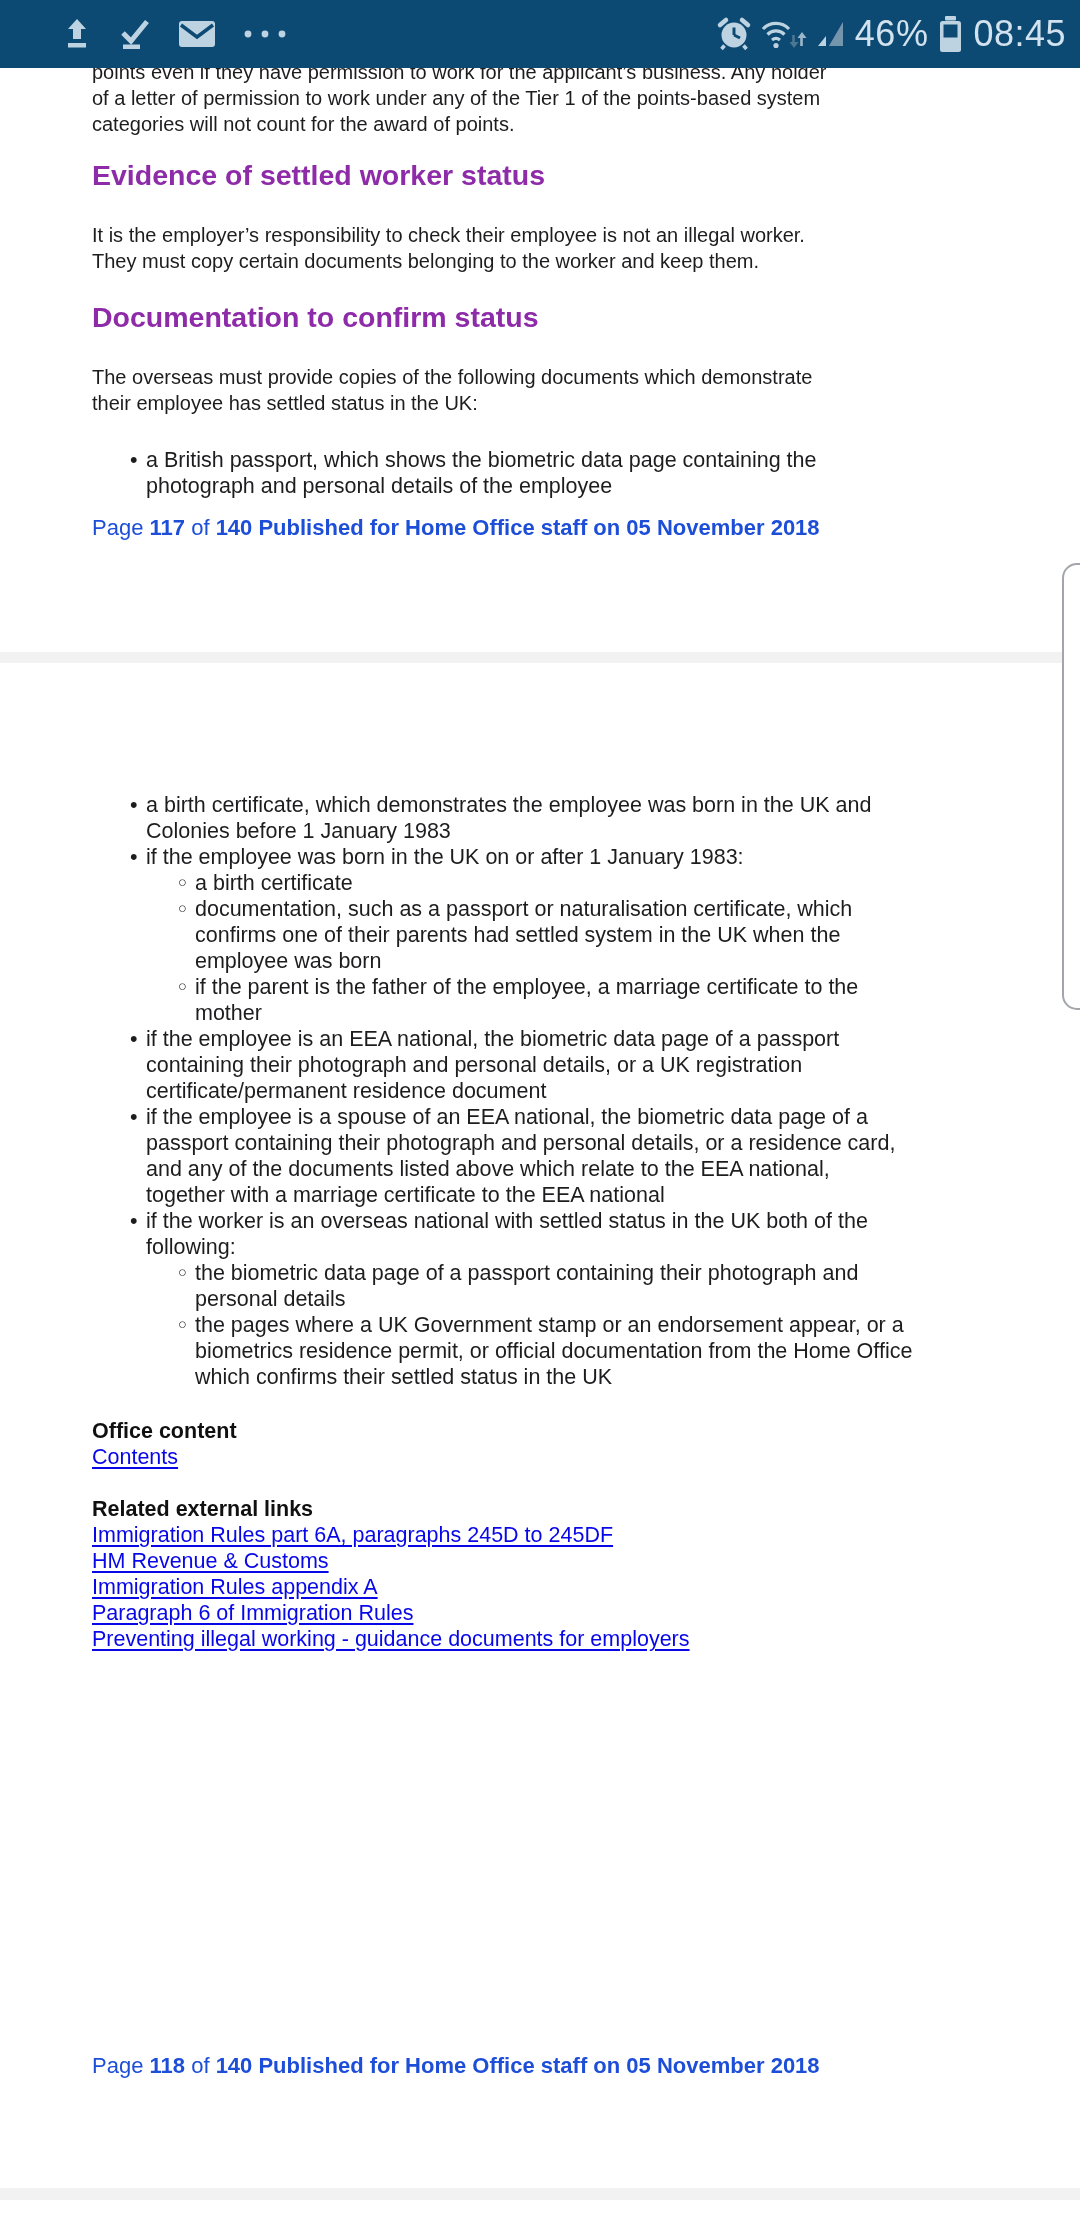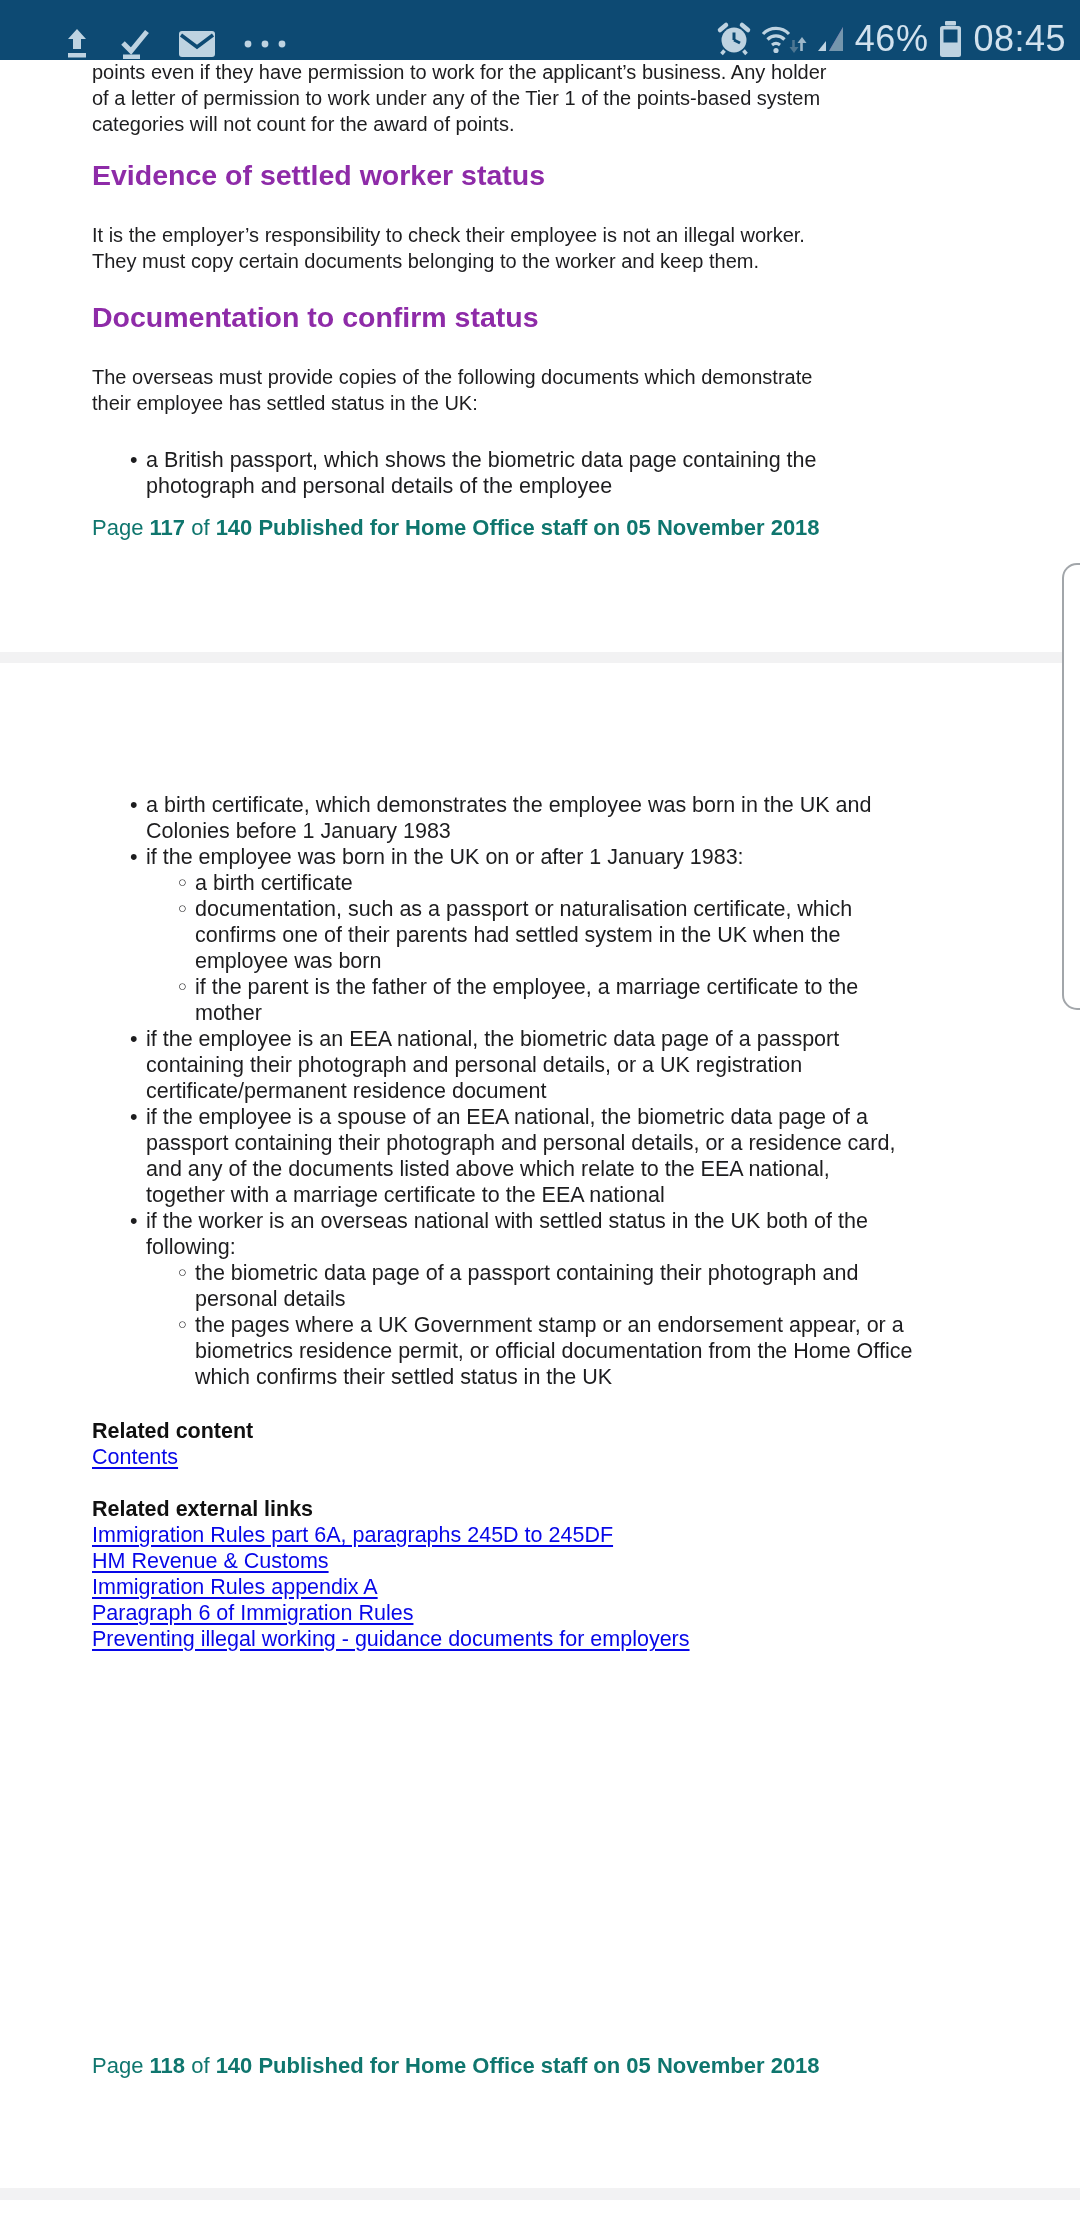--- a/index.html
+++ b/index.html
@@ -4,34 +4,34 @@
 <style>
   :root{
     --sb-bg:#0d4a73; --sb-ico:#bed3e1; --sb-txt:#d2e2ee;
     --purple:#8e2ba8; --link:#0707e8; --text:#1d1d1f; --band:#f2f2f3;
   }
   *{margin:0;padding:0;box-sizing:border-box;}
   html,body{background:#fff;}
   .canvas{position:relative;width:1080px;height:2220px;background:#fff;overflow:hidden;
           font-family:"Liberation Sans","DejaVu Sans",sans-serif;color:var(--text);}
   
-  .statusbar{position:absolute;top:0;left:0;width:1080px;height:60px;background:var(--sb-bg);
-             display:flex;align-items:flex-end;justify-content:space-between;
+  .statusbar{position:absolute;top:0;left:0;width:1080px;height:68px;background:var(--sb-bg);
+             display:flex;align-items:center;justify-content:space-between;
              padding:0 14px 0 62px;z-index:6;}
   .sb-left{display:flex;align-items:center;gap:26px;}
   .sb-right{display:flex;align-items:center;gap:9px;}
   .sb-num{font-size:36px;color:var(--sb-txt);letter-spacing:.5px;}
   .ico{display:block;}
   
   .t{position:absolute;left:92px;width:845px;font-size:20px;line-height:26px;
      white-space:pre-line;}
   .h{position:absolute;left:92px;font-size:28.5px;line-height:34px;font-weight:bold;
      color:var(--purple);}
   .subhead{position:absolute;left:92px;font-size:21.5px;line-height:26px;font-weight:bold;color:#101010;}
-  .footerline{position:absolute;left:92px;font-size:22px;line-height:26px;color:#0f766e;}
+  .footerline{position:absolute;left:92px;font-size:22px;line-height:26px;color:#1d4ed8;}
   .footerline b{font-weight:bold;}
   .list{position:absolute;left:92px;width:868px;}
   .li{display:flex;align-items:flex-start;font-size:21.5px;line-height:26px;}
   .li .marker{display:inline-block;line-height:26px;}
   .li.lv1{padding-left:38px;} .li.lv1 .marker{flex:0 0 16px;font-size:21.5px;}
   .li.lv2{padding-left:86px;} .li.lv2 .marker{flex:0 0 17px;font-size:14.5px;transform:translateY(-1px);}
   .li-text{white-space:pre-line;flex:1 1 auto;}
   .linkline{display:block;font-size:21.5px;line-height:26px;color:var(--link);
             text-decoration:underline;text-underline-offset:3px;cursor:pointer;}
   .linkwrap{position:absolute;left:92px;width:868px;}
@@ -198,21 +198,21 @@
 personal details</div>
       </div>
       <div class="li lv2">
         <span class="marker">○</span>
         <div class="li-text">the pages where a UK Government stamp or an endorsement appear, or a
 biometrics residence permit, or official documentation from the Home Office
 which confirms their settled status in the UK</div>
       </div>
   </div>
 
-  <div class="subhead" style="top:1418px">Related content</div>
+  <div class="subhead" style="top:1418px">Office content</div>
   <div class="linkwrap" style="top:1444px">
     <a class="linkline" href="#">Contents</a>
   </div>
 
   <div class="subhead" style="top:1496px">Related external links</div>
   <div class="linkwrap" style="top:1522px">
     <a class="linkline" href="#">Immigration Rules part 6A, paragraphs 245D to 245DF</a>
       <a class="linkline" href="#">HM Revenue &amp; Customs</a>
       <a class="linkline" href="#">Immigration Rules appendix A</a>
       <a class="linkline" href="#">Paragraph 6 of Immigration Rules</a>

